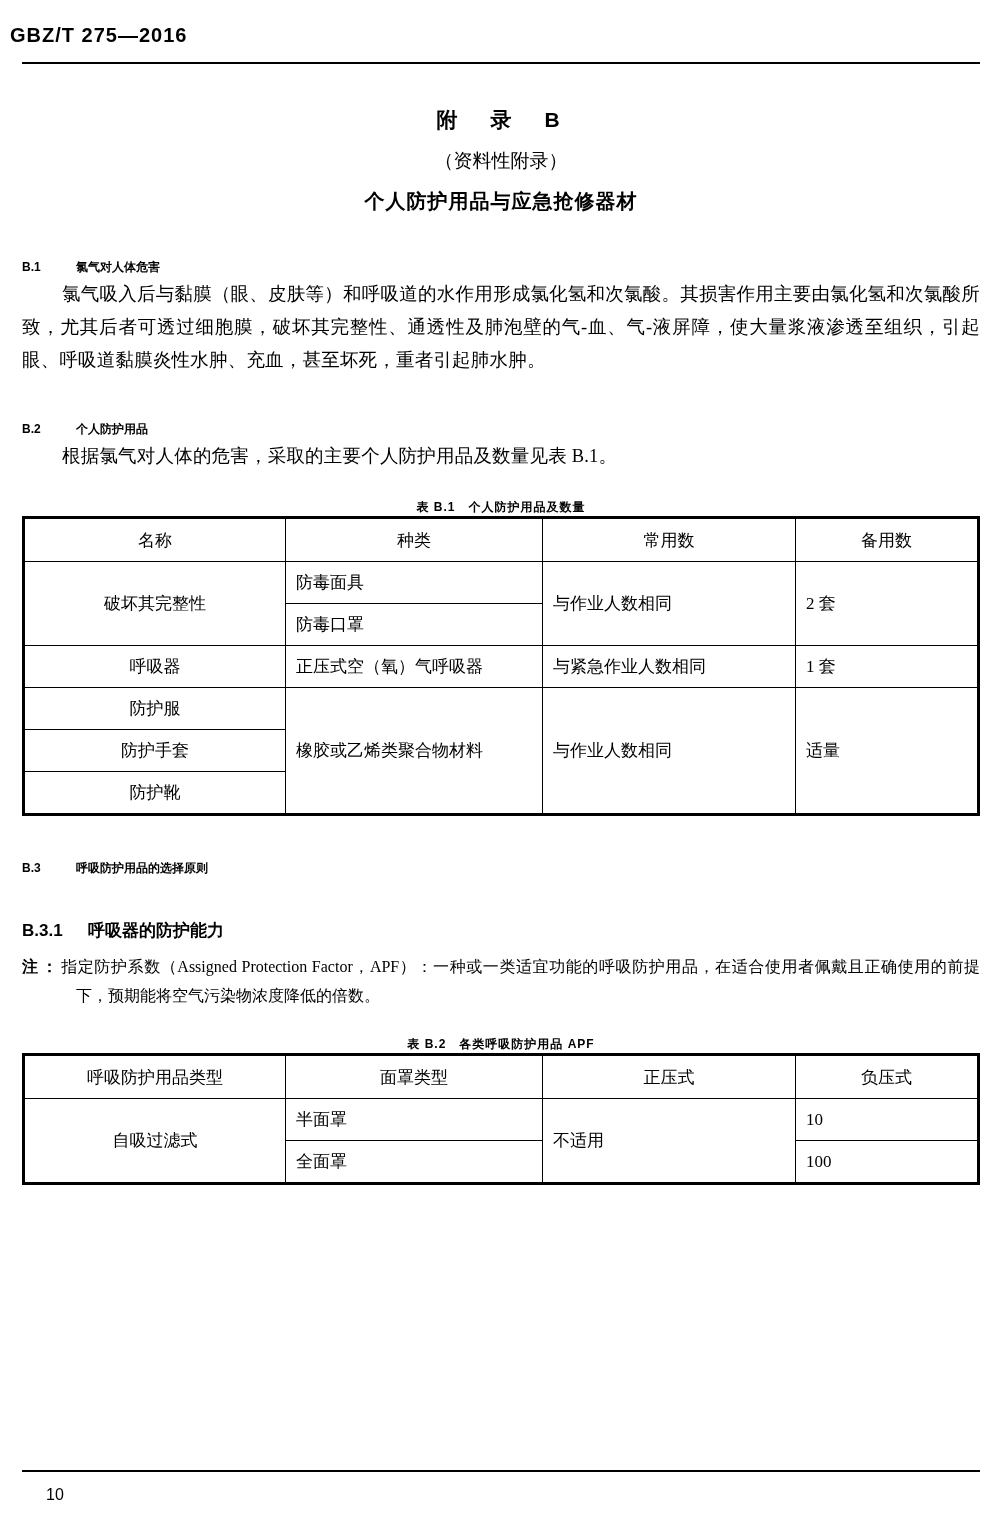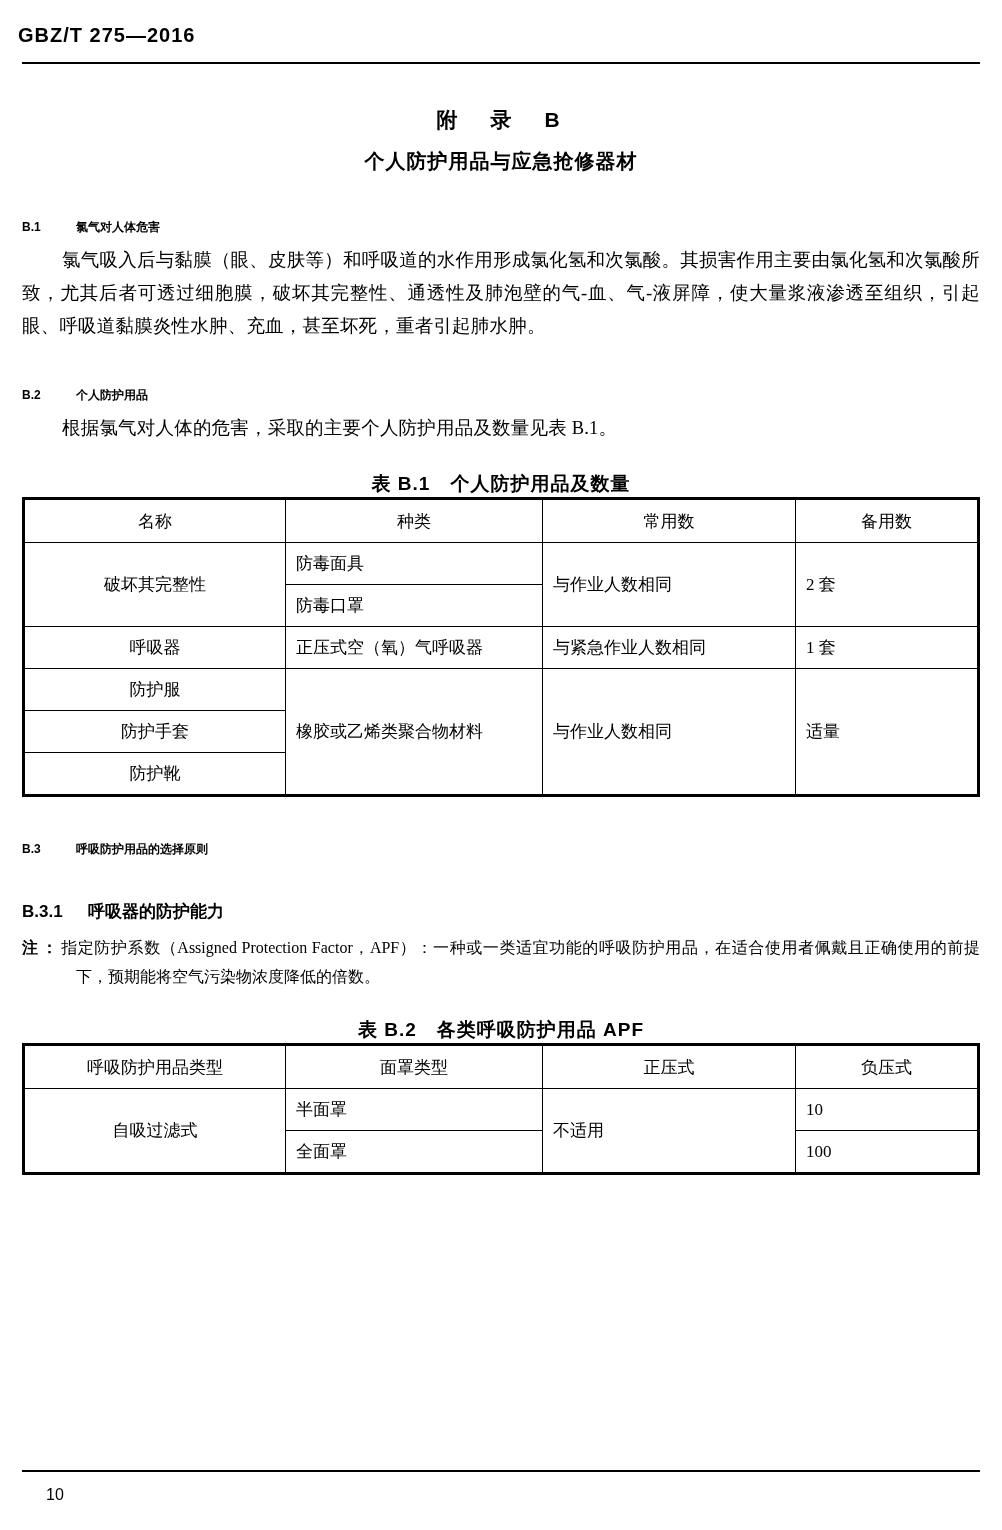--- a/index.html
+++ b/index.html
@@ -18,21 +18,21 @@
   .page {
     position: relative;
     width: 1002px;
     height: 1530px;
     box-sizing: border-box;
     padding: 0;
   }
   .header-std {
     position: absolute;
     top: 24px;
-    left: 18px;
+    left: 10px;
     font-family: "Liberation Sans", sans-serif;
     font-weight: bold;
     font-size: 20px;
     letter-spacing: 1px;
   }
   .header-rule {
     position: absolute;
     top: 62px;
     left: 22px;
     width: 958px;
@@ -86,42 +86,42 @@
   .h3 .num {
     display: inline-block;
     min-width: 66px;
     margin-top: 14px;
   }
   p.body-text {
     font-size: 18.5px;
     line-height: 33px;
     text-align: justify;
     text-justify: inter-ideograph;
-    margin: 8px 0 0 0;
+    margin: 2px 0 0 0;
     text-indent: 40px;
     letter-spacing: 0.2px;
   }
   p.note {
     font-size: 16px;
     line-height: 29px;
     margin: 10px 0 0 0;
     text-align: justify;
     padding-left: 54px;
     text-indent: -54px;
   }
   p.note .note-label {
     font-family: "Liberation Sans", sans-serif;
     font-weight: bold;
     letter-spacing: 3px;
   }
   .table-caption {
     text-align: center;
     font-family: "Liberation Sans", sans-serif;
     font-weight: bold;
-    font-size: 19px;
+    font-size: 12px;
     margin-top: 26px;
     letter-spacing: 1px;
   }
   table.doc-table {
     border-collapse: collapse;
     width: 958px;
     margin-top: 14px;
     font-size: 17px;
   }
   table.doc-table td, table.doc-table th {
@@ -170,20 +170,21 @@
 <body>
 
 <div class="page">
 
   <div class="header-std">GBZ/T 275—2016</div>
   <div class="header-rule"></div>
 
   <div class="content">
 
     <div class="annex-title">附　录　B</div>
+    <div class="annex-sub">（资料性附录）</div>
     <div class="annex-name">个人防护用品与应急抢修器材</div>
 
     <div class="h2">
       <span class="num">B.1</span><span>氯气对人体危害</span>
     </div>
     <p class="body-text">氯气吸入后与黏膜（眼、皮肤等）和呼吸道的水作用形成氯化氢和次氯酸。其损害作用主要由氯化氢和次氯酸所致，尤其后者可透过细胞膜，破坏其完整性、通透性及肺泡壁的气-血、气-液屏障，使大量浆液渗透至组织，引起眼、呼吸道黏膜炎性水肿、充血，甚至坏死，重者引起肺水肿。</p>
 
     <div class="h2">
       <span class="num">B.2</span><span>个人防护用品</span>
     </div>

